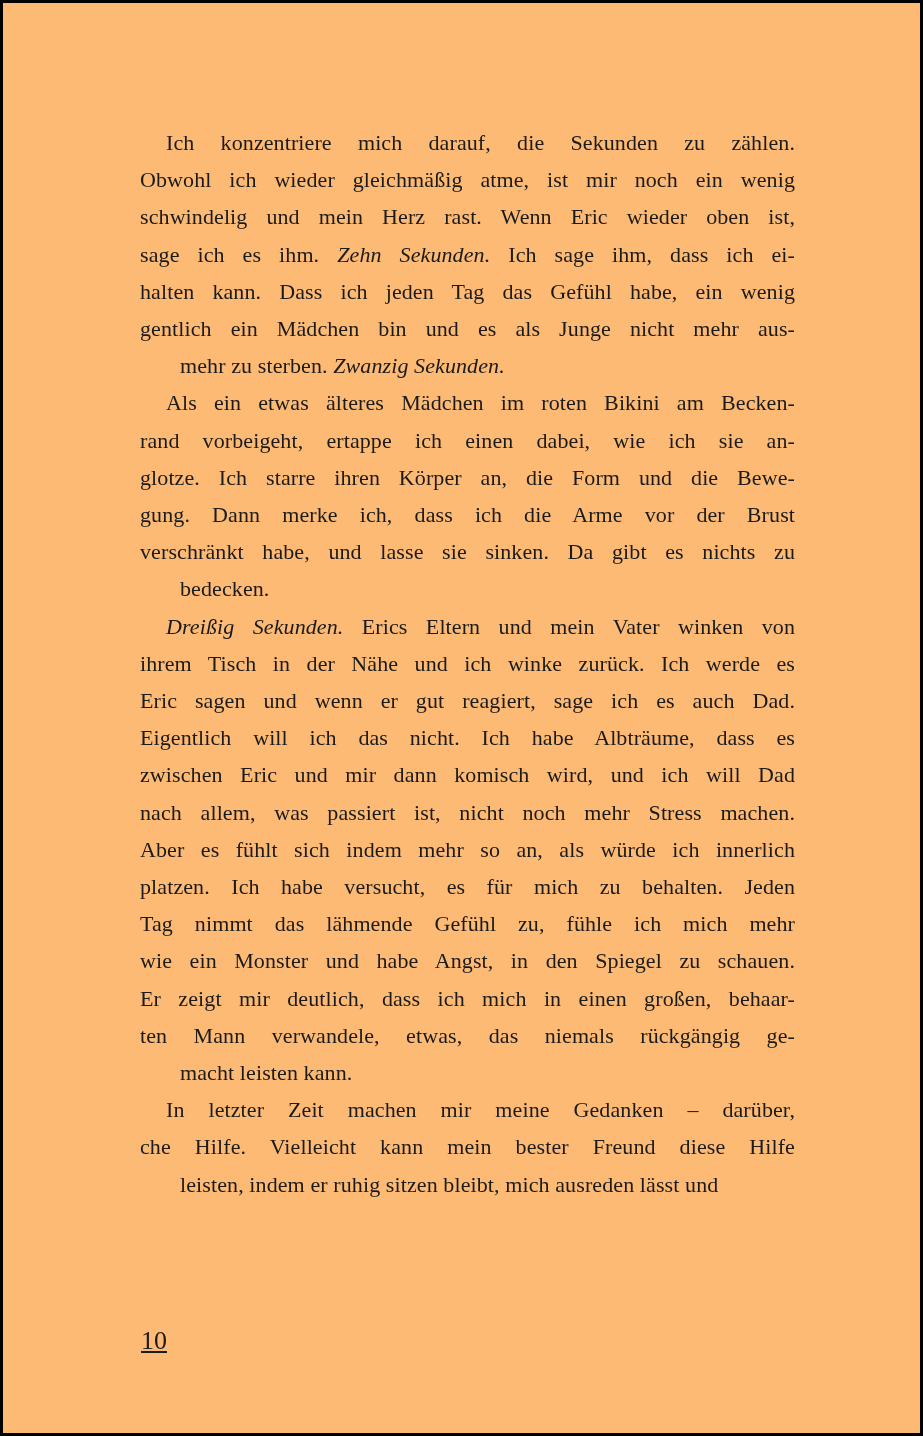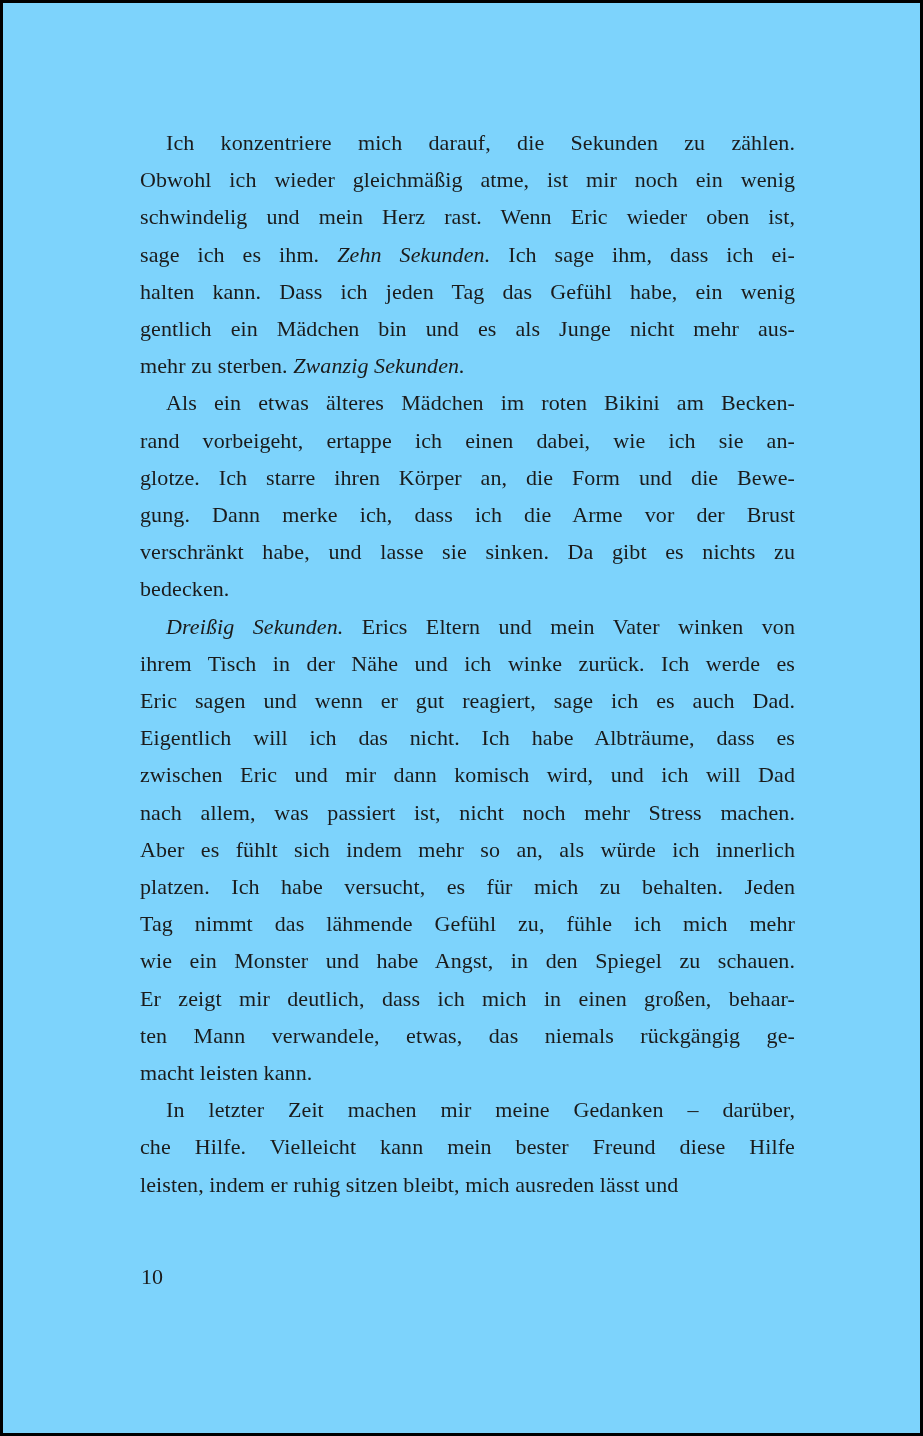--- a/index.html
+++ b/index.html
@@ -5,21 +5,21 @@
   html, body {
     margin: 0;
     padding: 0;
     background: #ffffff;
   }
   .page {
     position: relative;
     width: 923px;
     height: 1436px;
     box-sizing: border-box;
-    background: #7dd3fc;
+    background: #fdba74;
     border: 3px solid #000000;
     font-family: "Liberation Serif", "DejaVu Serif", serif;
     color: #1b1b1b;
     overflow: hidden;
   }
   .text-block {
     position: absolute;
     left: 137px;
     top: 121px;
     width: 655px;
@@ -30,33 +30,35 @@
   }
   .line {
     font-size: 22px;
     line-height: 37.2px;
     text-align: justify;
     text-align-last: justify;
     letter-spacing: 0.1px;
   }
   .line.lastline {
     text-align-last: left;
+    margin-left: 40px;
   }
   .line.indent {
     text-indent: 26px;
   }
   .line i {
   }
   .page-number {
     position: absolute;
     left: 138px;
-    top: 1255px;
-    font-size: 22px;
+    top: 1319px;
+    font-size: 26px;
     line-height: 37px;
     color: #1b1b1b;
+    text-decoration: underline;
   }
 </style>
 </head>
 <body>
 
 <div class="page">
   <div class="text-block">
       <div class="para">
         <div class="line indent">Ich konzentriere mich darauf, die Sekunden zu zählen.</div>
         <div class="line">Obwohl ich wieder gleichmäßig atme, ist mir noch ein wenig</div>

